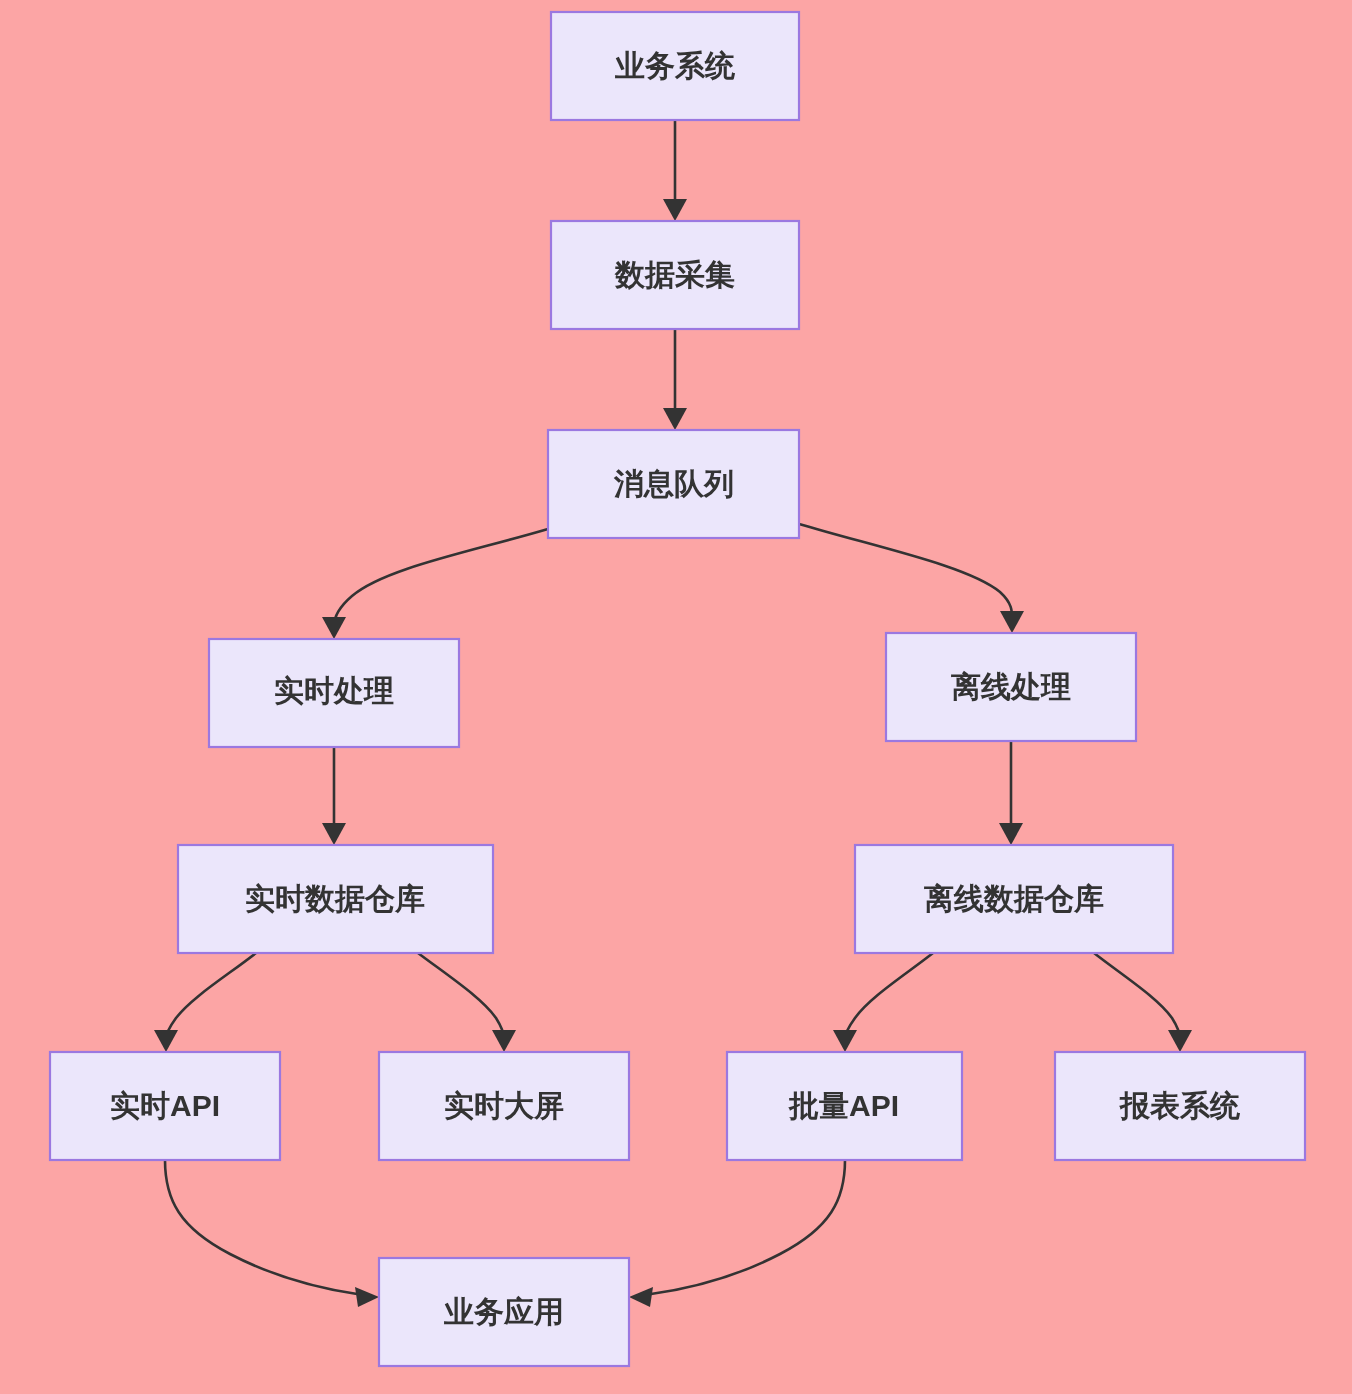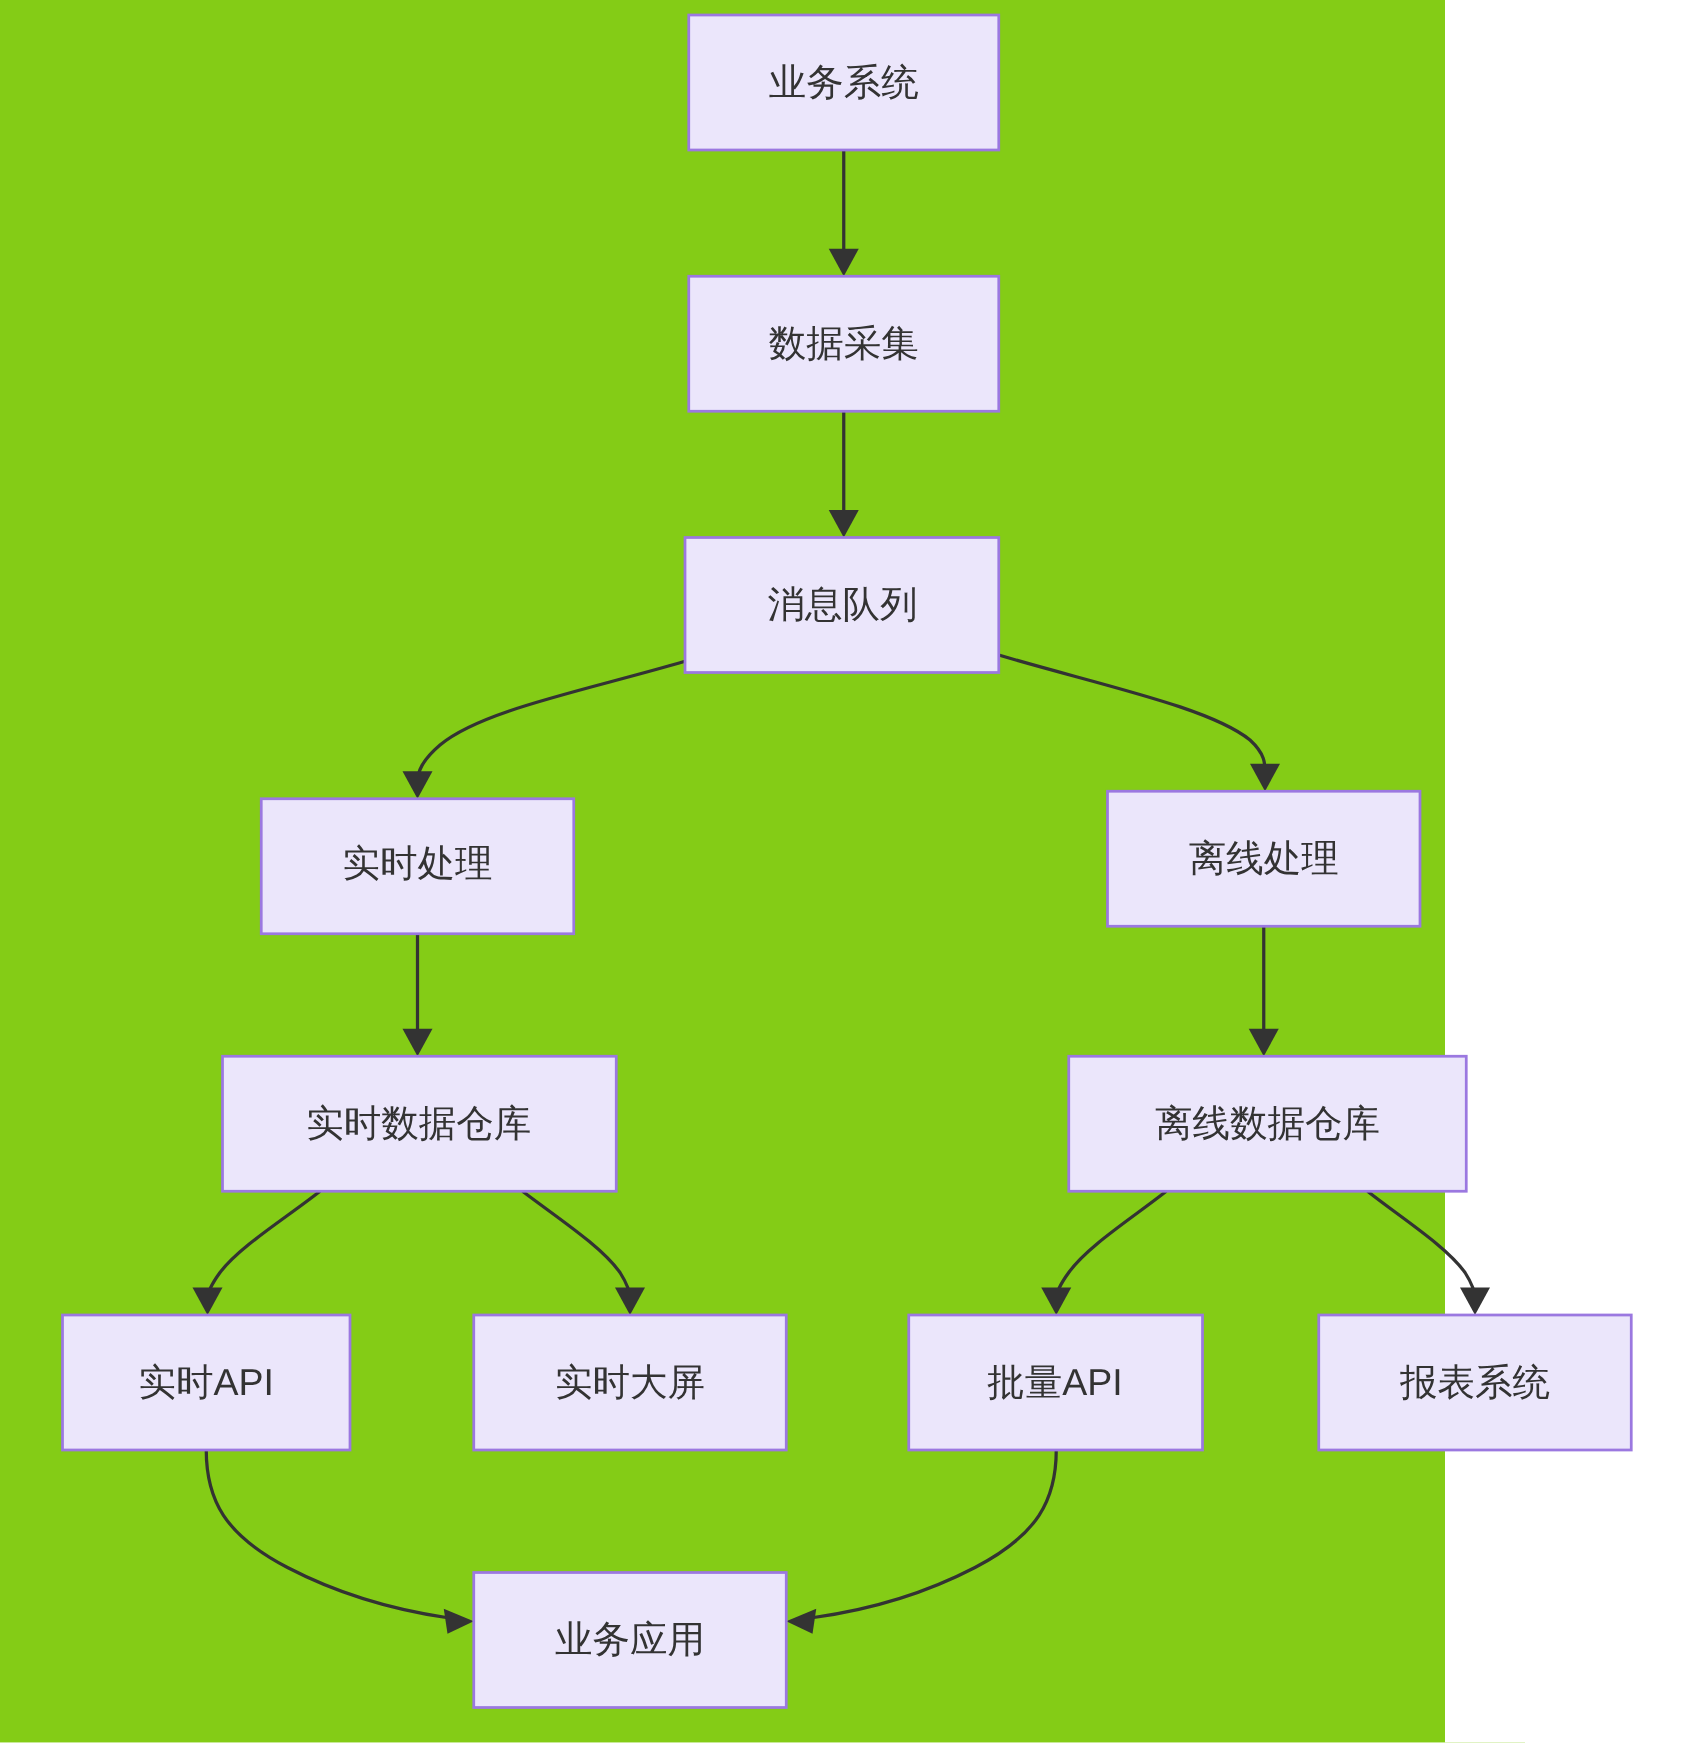--- a/index.html
+++ b/index.html
@@ -8,23 +8,24 @@
     background: #ffffff;
   }
   body {
     width: 1352px;
     height: 1394px;
     font-family: "Liberation Sans", "DejaVu Sans", sans-serif;
     overflow: hidden;
   }
   #flowchart-root {
     position: relative;
-    width: 1156px;
+    width: 1352px;
     height: 1394px;
-    background: #84cc16;
+    background: #fca5a5;
+    font-weight: bold;
   }
   svg#diagram {
     display: block;
     width: 1352px;
     height: 1394px;
   }
   .node-rect {
     fill: #ebe6fb;
     stroke: #9b78e0;
     stroke-width: 2.2;

